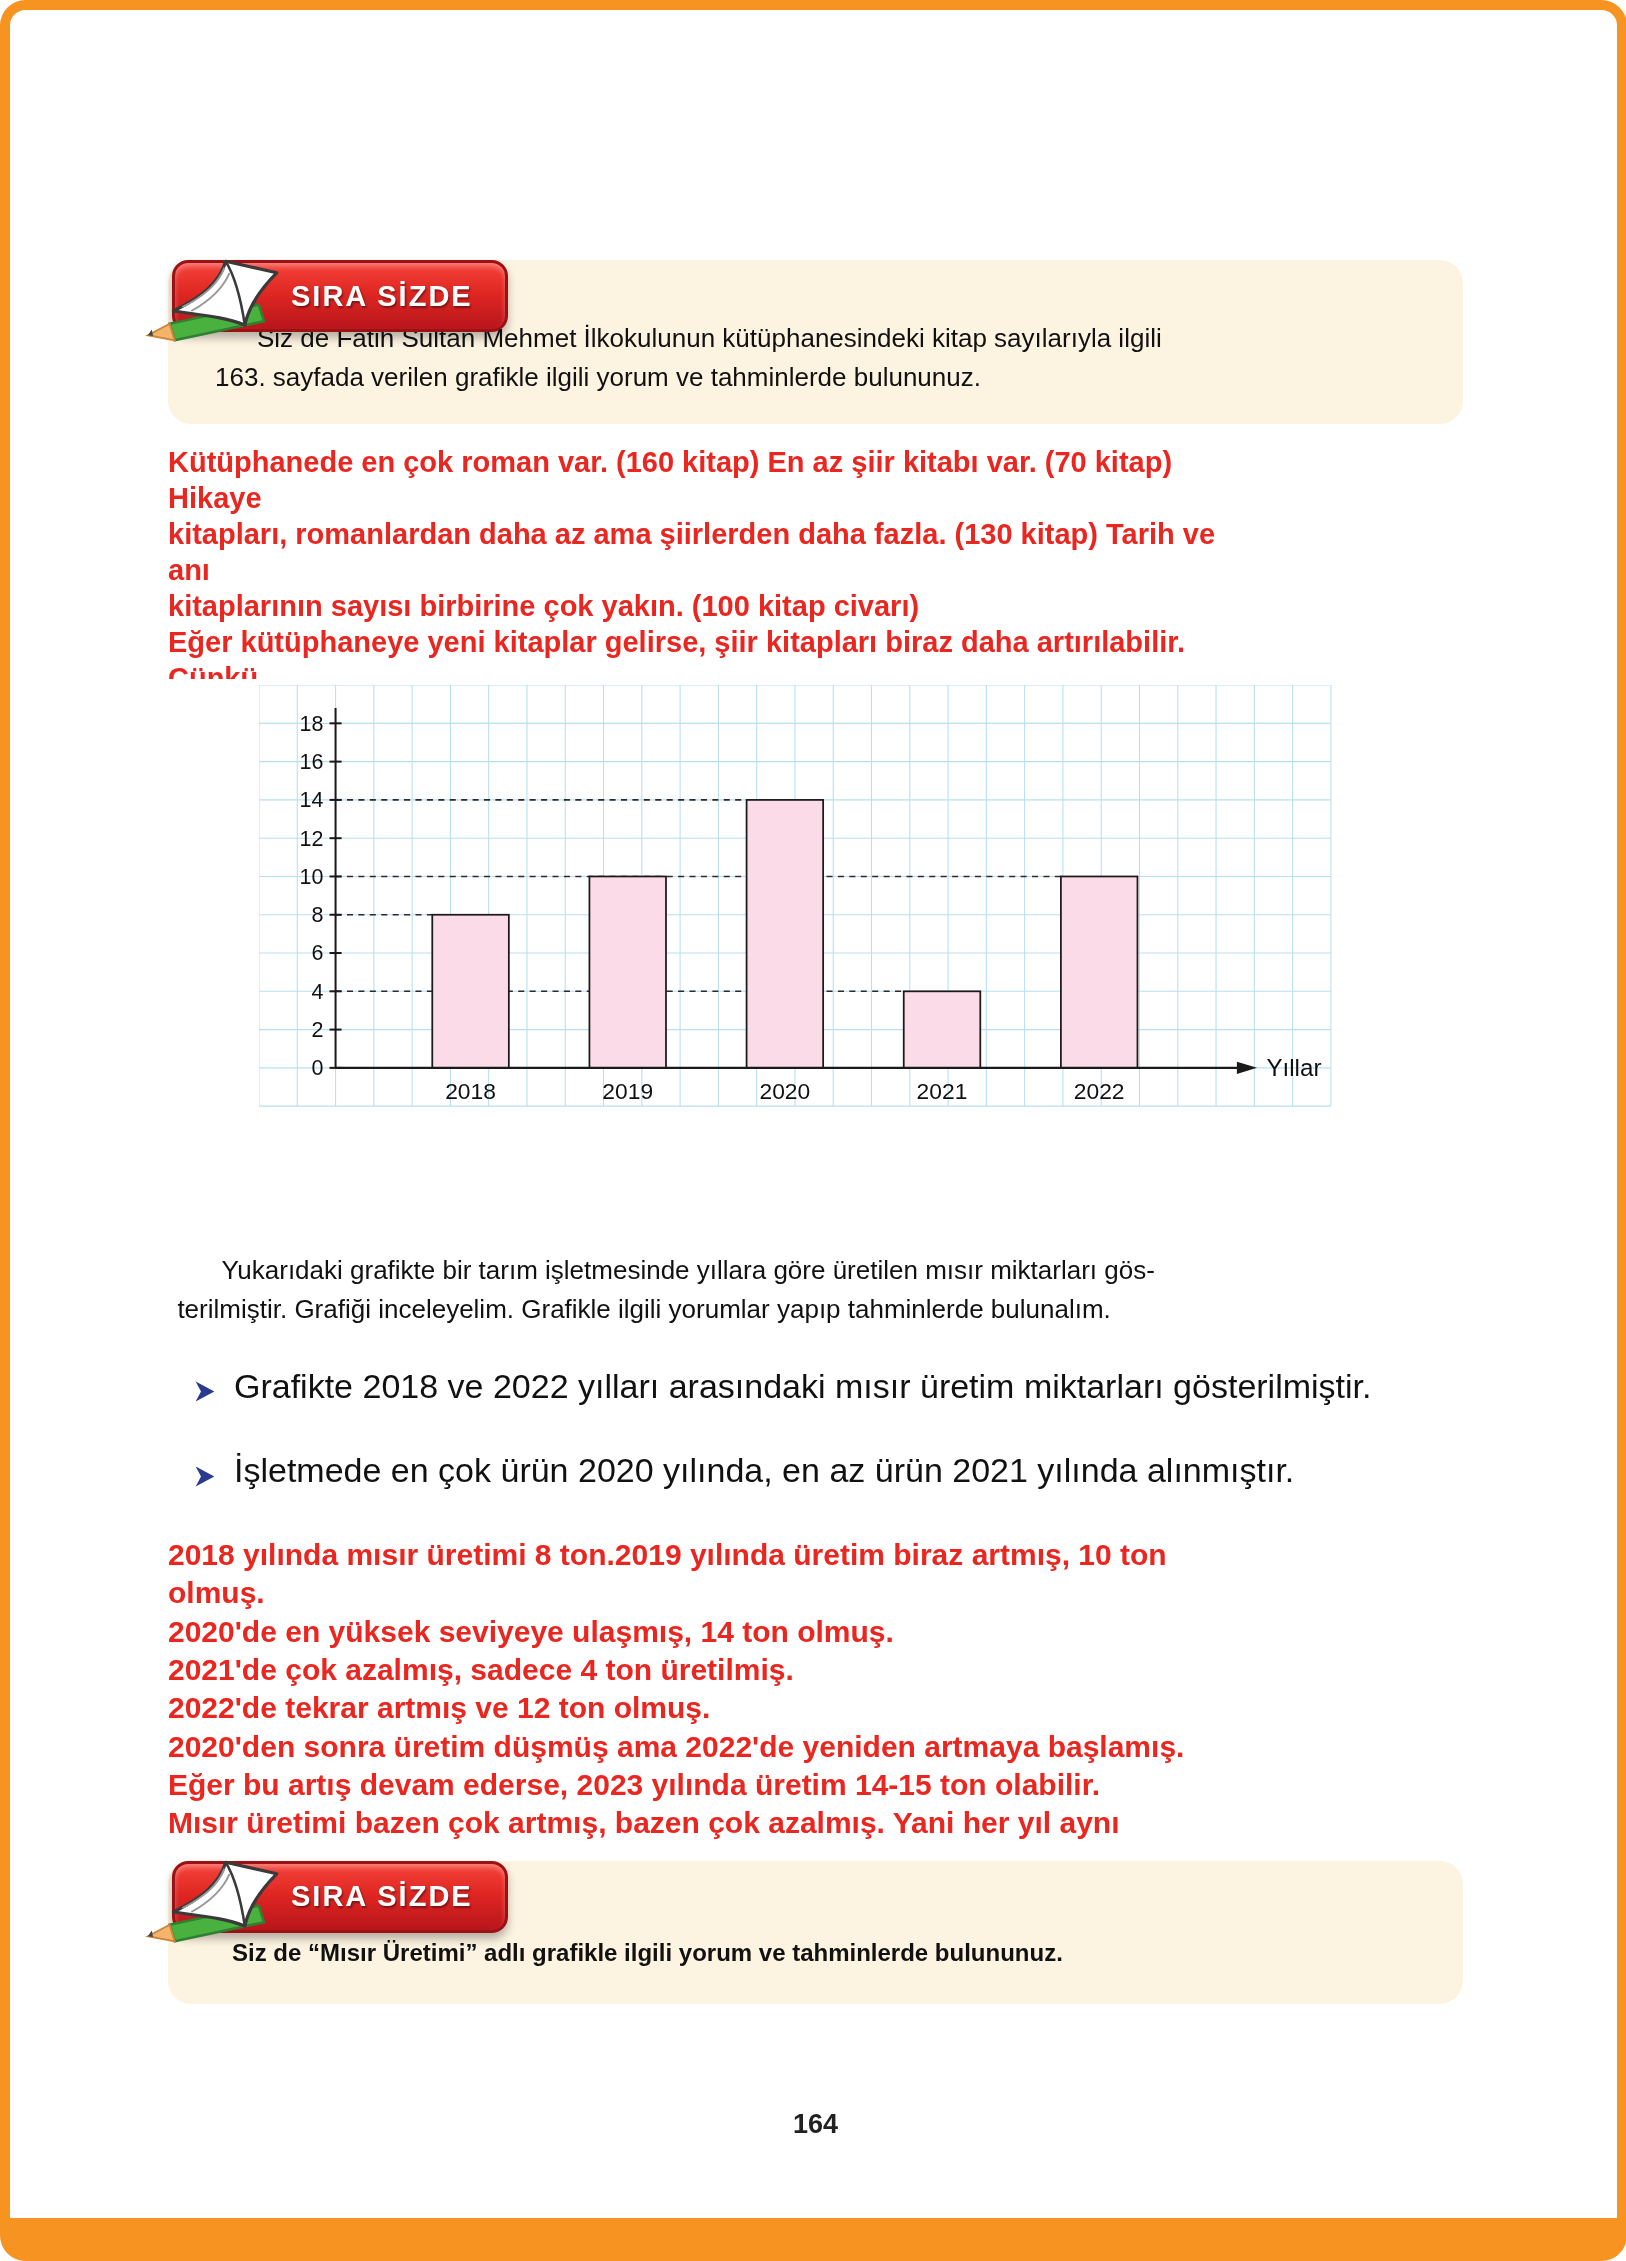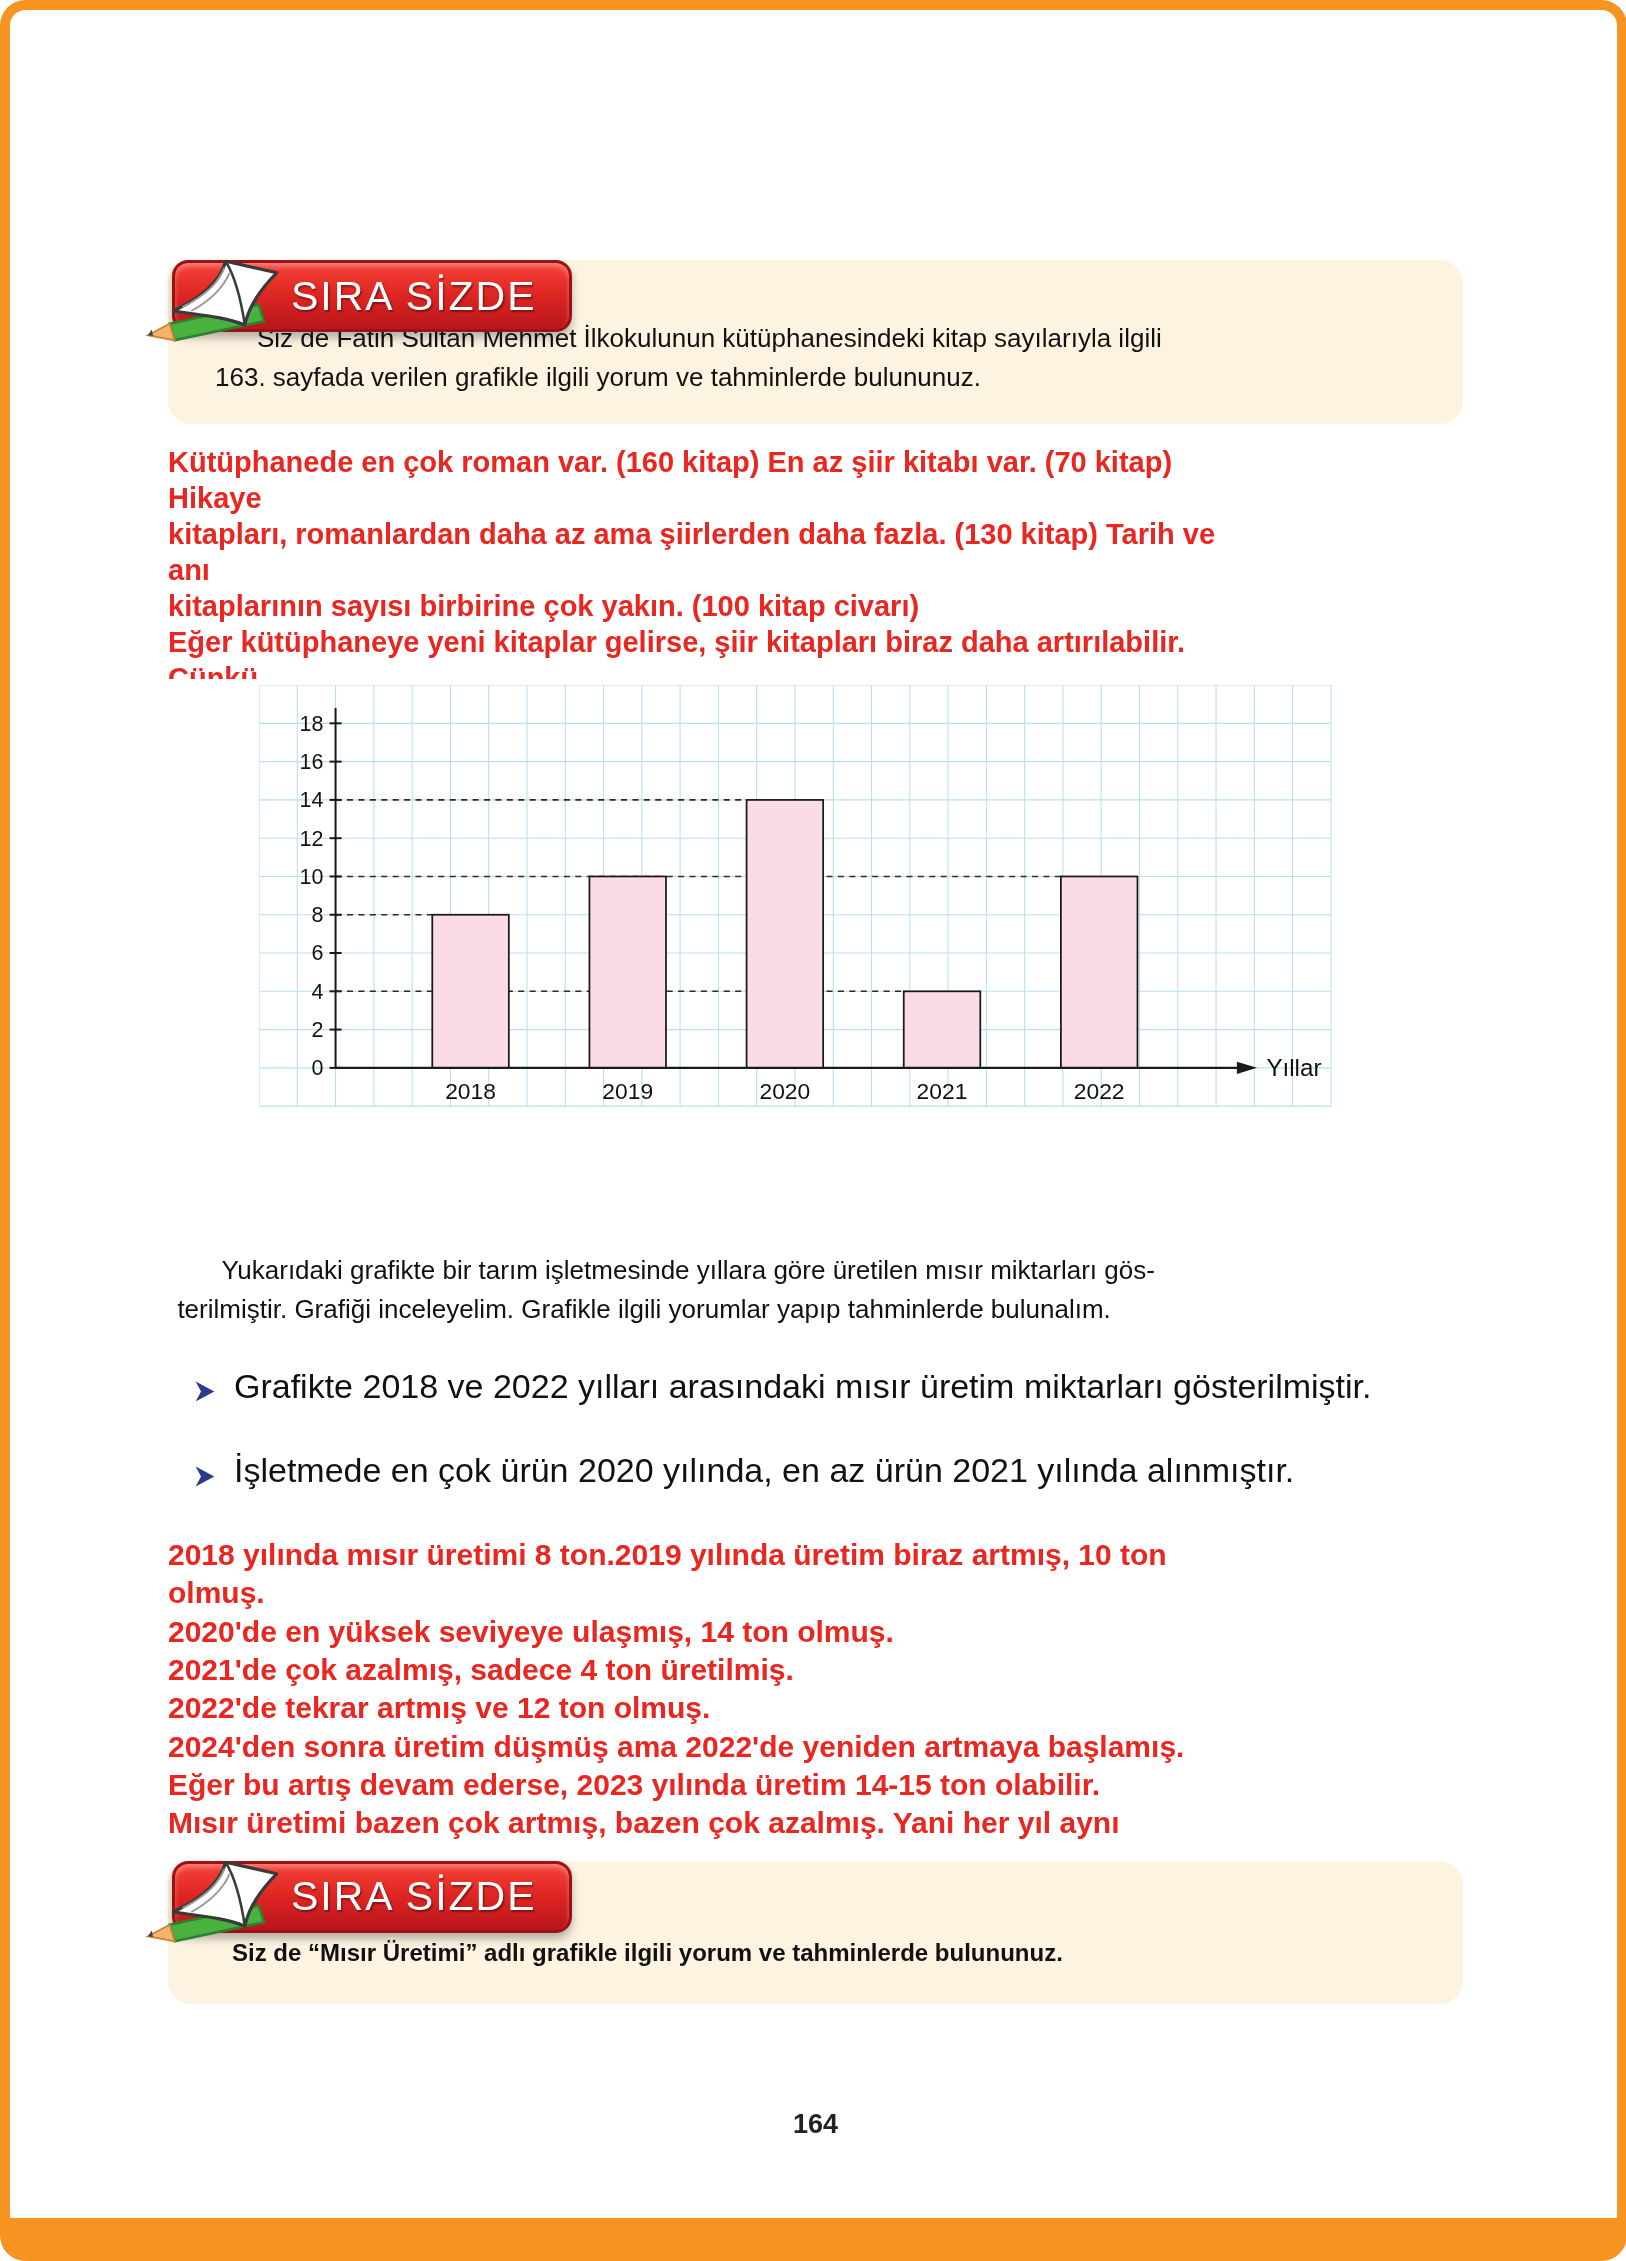--- a/index.html
+++ b/index.html
@@ -31,21 +31,21 @@
     position:absolute;top:0;left:4px;z-index:3;
     display:inline-flex;align-items:center;
     height:66px;
     padding:0 32px 0 116px;
     background:linear-gradient(180deg,#f4433a 0%,#e02722 45%,#b8151c 100%);
     border:3.4px solid #9c1114;
     border-radius:16px;
     box-shadow:0 5.4px 8px rgba(0,0,0,.28), inset 0 3.4px 5.4px rgba(255,255,255,.32);
   }
   .badge-label{
-    color:#ffffff;font-size:41px;font-weight:normal;letter-spacing:2px;
+    color:#ffffff;font-size:29px;font-weight:bold;letter-spacing:2px;
     text-shadow:1.3px 2px 2px rgba(0,0,0,.4);
   }
   .badge-icon{position:absolute;left:-36px;top:-19px;width:153px;height:106px;}
   .cream-box{
     position:relative;z-index:1;
     margin-top:38px;
     background:#fdf3e1;
     border-radius:23px;
   }
   .box1{padding:59px 47px 27px 47px;font-size:26px;line-height:1.5;}
@@ -219,21 +219,21 @@
       </span>
       <span>İşletmede en çok ürün 2020 yılında, en az ürün 2021 yılında alınmıştır.</span>
     </div>
 
     <div class="red red2">
       <div>2018 yılında mısır üretimi 8 ton.2019 yılında üretim biraz artmış, 10 ton</div>
       <div>olmuş.</div>
       <div>2020'de en yüksek seviyeye ulaşmış, 14 ton olmuş.</div>
       <div>2021'de çok azalmış, sadece 4 ton üretilmiş.</div>
       <div>2022'de tekrar artmış ve 12 ton olmuş.</div>
-      <div>2024'den sonra üretim düşmüş ama 2022'de yeniden artmaya başlamış.</div>
+      <div>2020'den sonra üretim düşmüş ama 2022'de yeniden artmaya başlamış.</div>
       <div>Eğer bu artış devam ederse, 2023 yılında üretim 14-15 ton olabilir.</div>
       <div>Mısır üretimi bazen çok artmış, bazen çok azalmış. Yani her yıl aynı</div>
     </div>
 
     <section class="sira-section s2">
       <div class="badge">
         <span class="badge-icon">
           <svg viewBox="-20 0 240 160" width="153" height="106">
             <polygon points="28,122 168,92 176,118 36,148" fill="#49b13e" stroke="#2f8030" stroke-width="4"></polygon>
             <polygon points="28,122 36,148 -6,140" fill="#f6b36a" stroke="#c9853b" stroke-width="3"></polygon>

